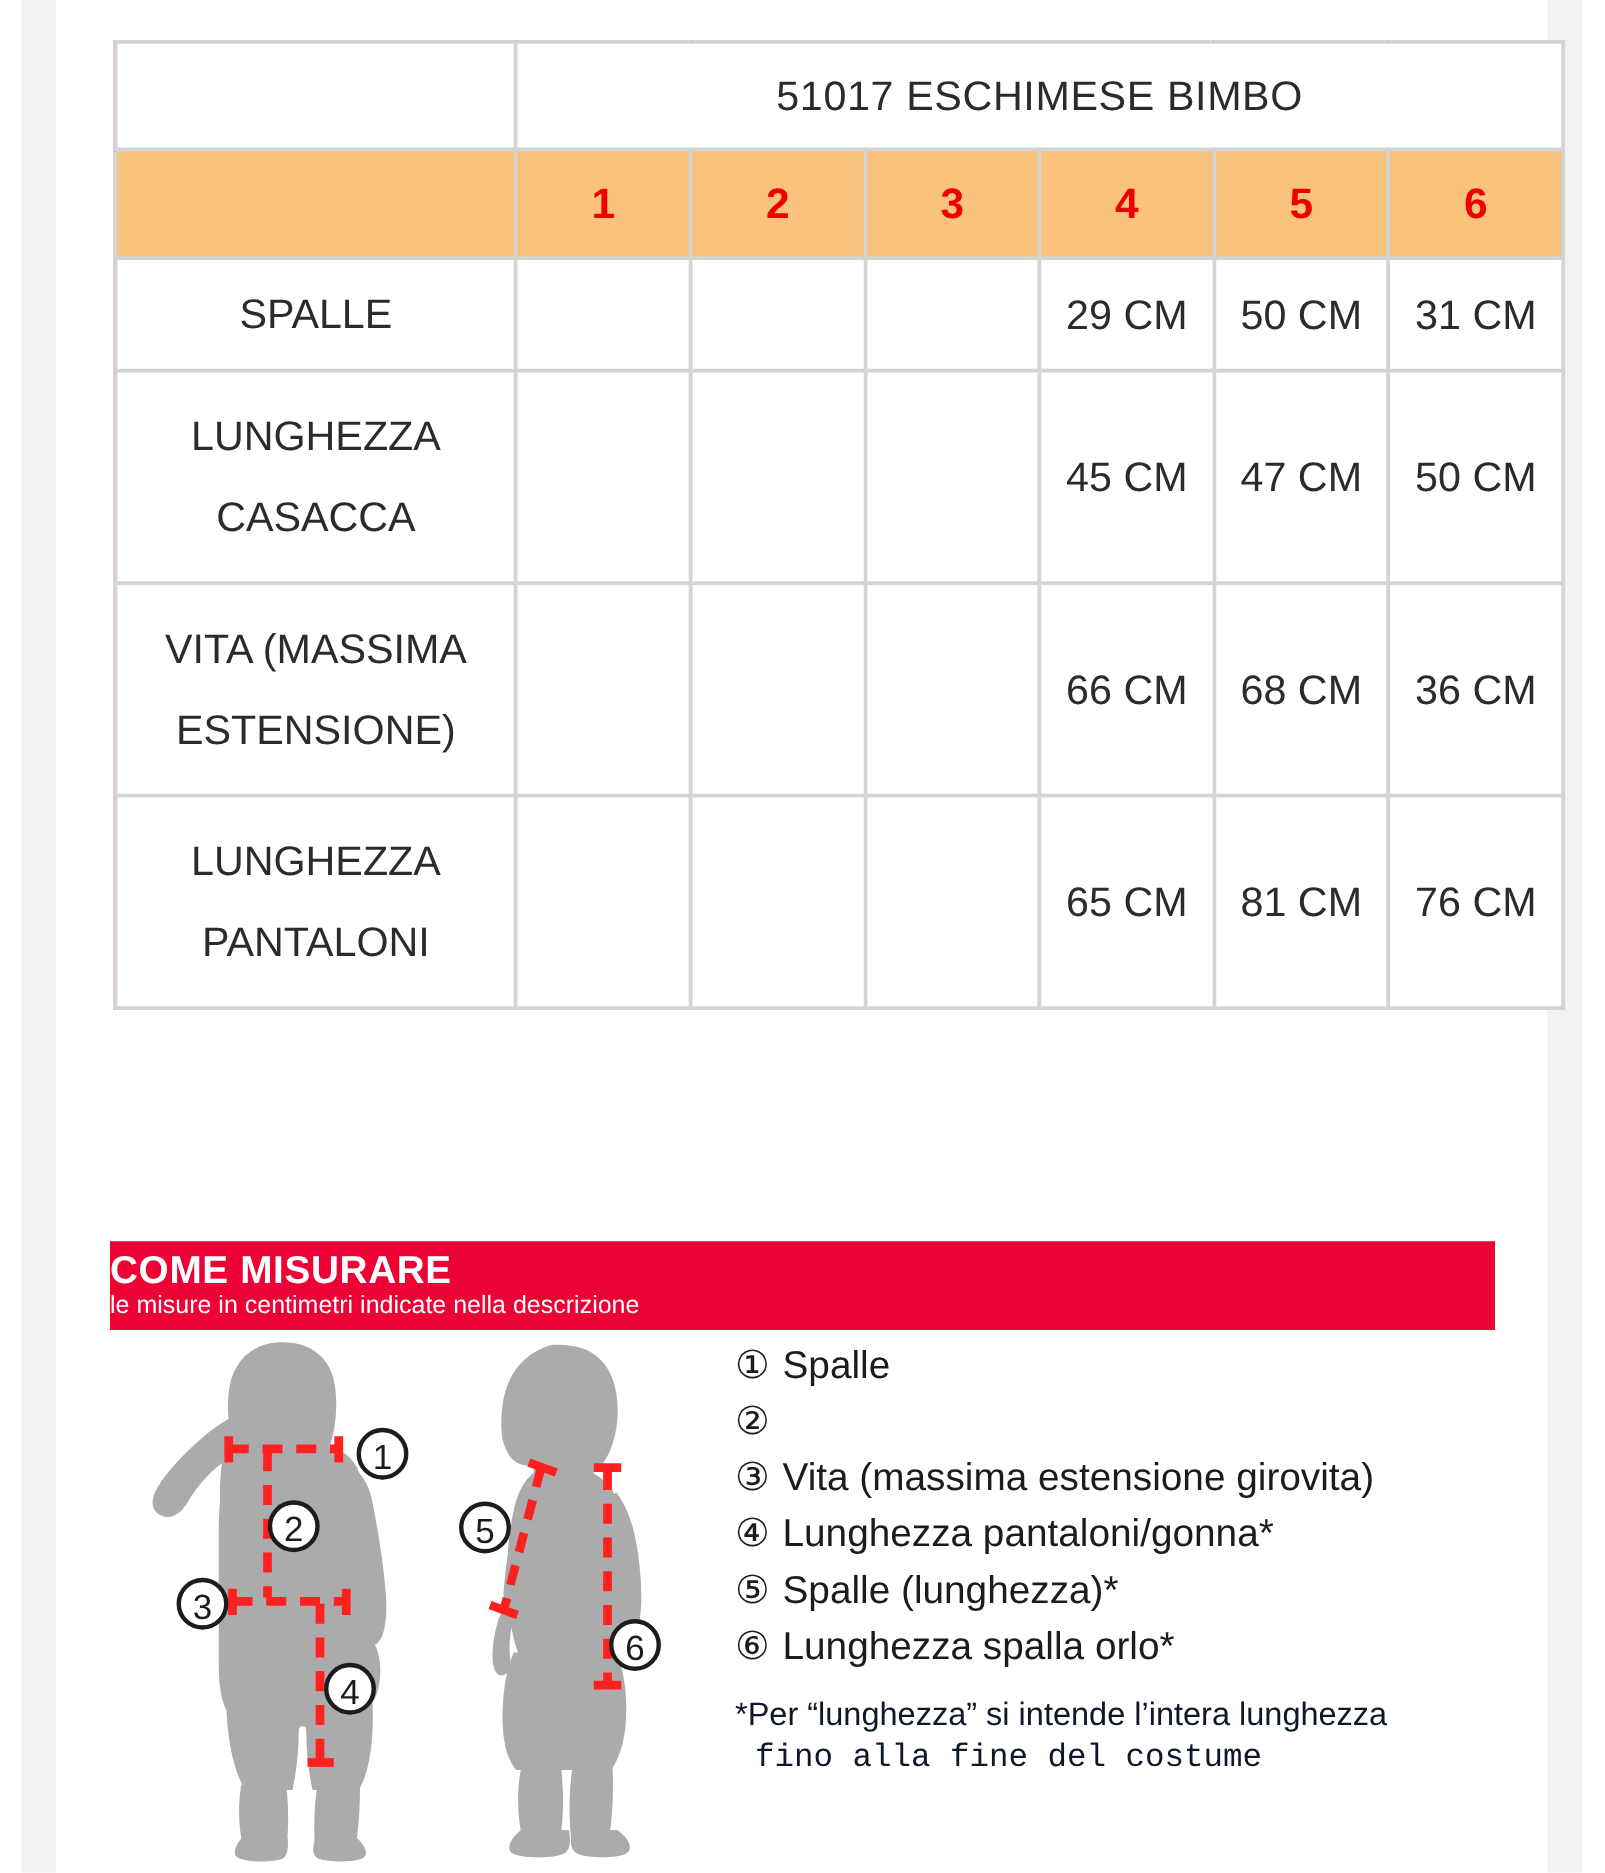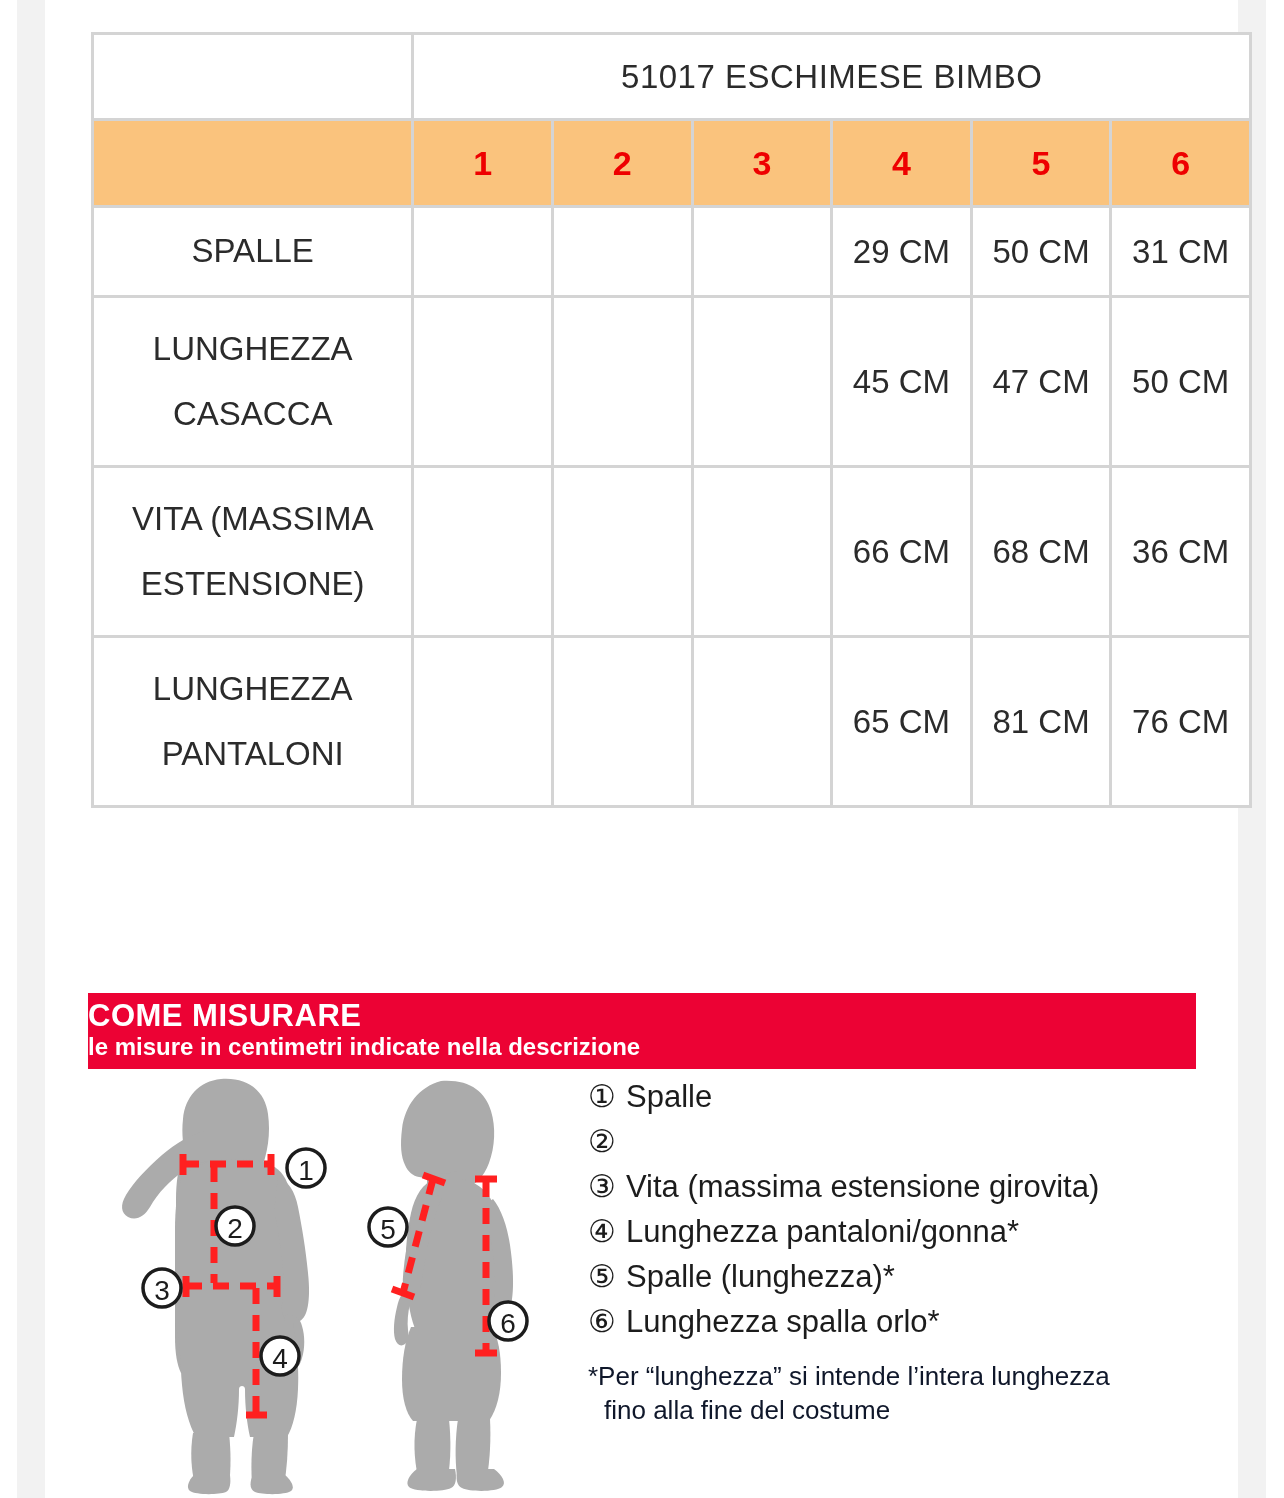--- a/index.html
+++ b/index.html
@@ -92,22 +92,22 @@
     text-align: left;
     padding: 6px 0 8px 0;
   }
   .banner-title {
     font-size: 31px;
     font-weight: bold;
     letter-spacing: 0.5px;
     line-height: 1.08;
   }
   .banner-sub {
-    font-size: 24px;
-    font-weight: 700;
+    font-size: 20px;
+    font-weight: 400;
     line-height: 1.15;
     margin-top: 1px;
   }
 
   .measure-body {
     position: relative;
     display: flex;
     align-items: flex-start;
     height: 430px;
   }
@@ -140,21 +140,21 @@
     width: 38px;
     flex: none;
     font-size: 31px;
   }
   .footnote {
     margin-top: 22px;
     font-size: 26px;
     color: #0f172a;
     line-height: 1.32;
   }
-  .footnote .l2 { padding-left: 16px; }
+  .footnote .l2 { padding-left: 16px; font-family: Liberation Mono, monospace; }
 </style>
 </head>
 <body>
 
 <div class="edge-strip left"></div>
 <div class="edge-strip right"></div>
 
 <div class="table-wrap">
   <table class="size-table">
     <colgroup>

